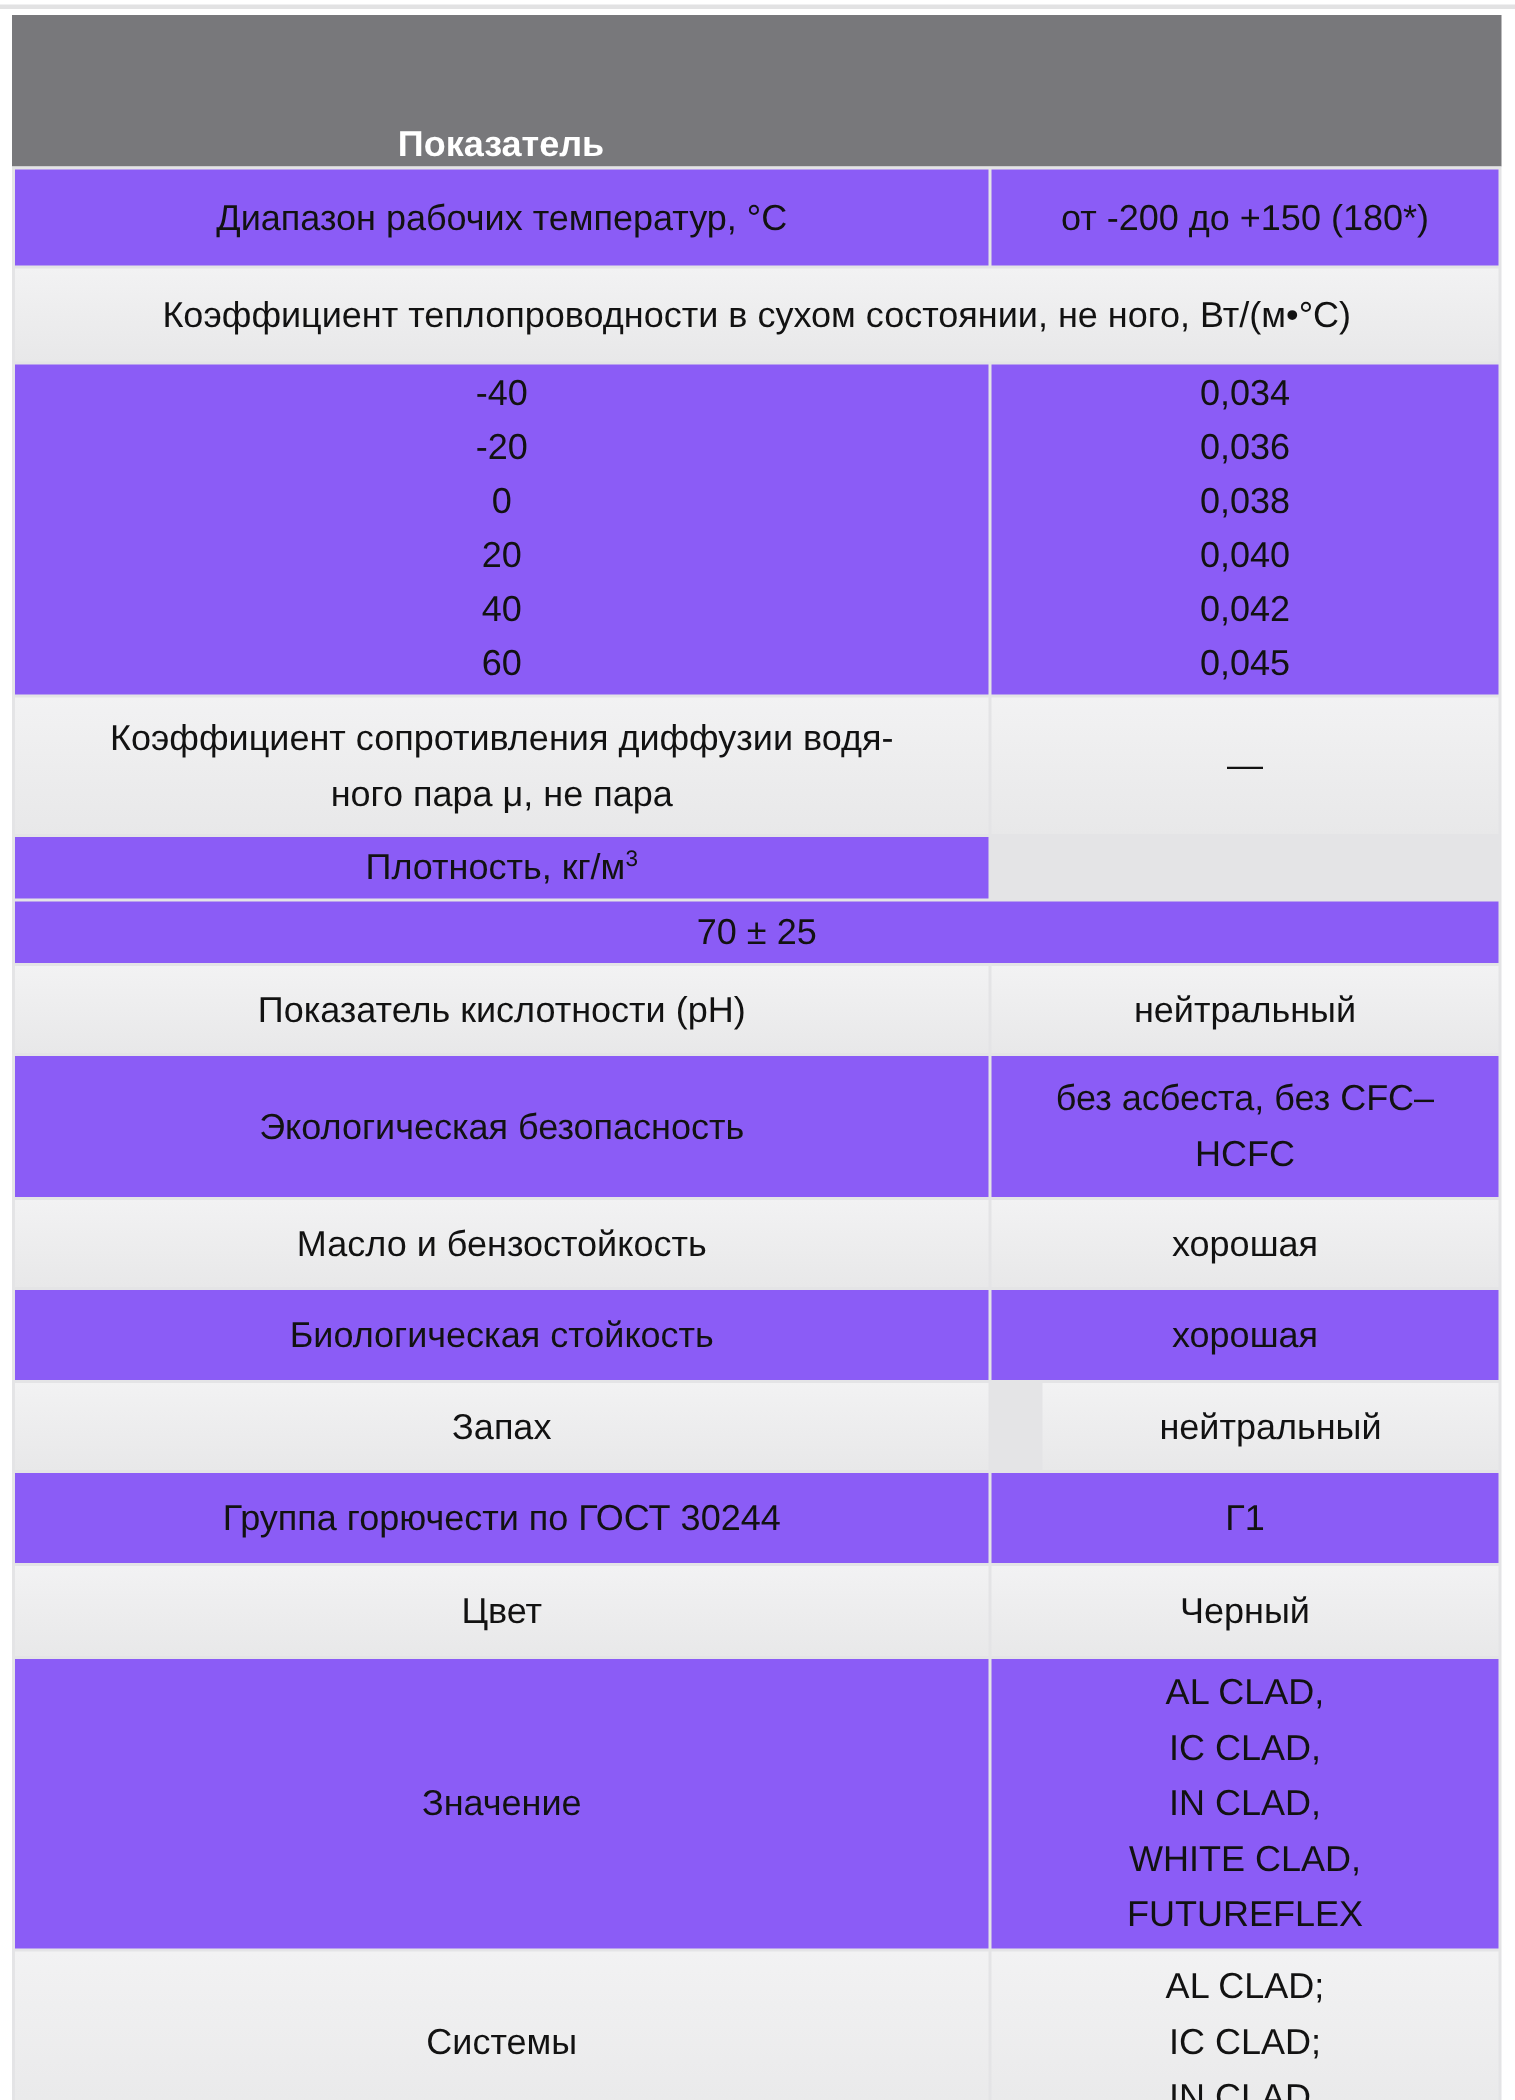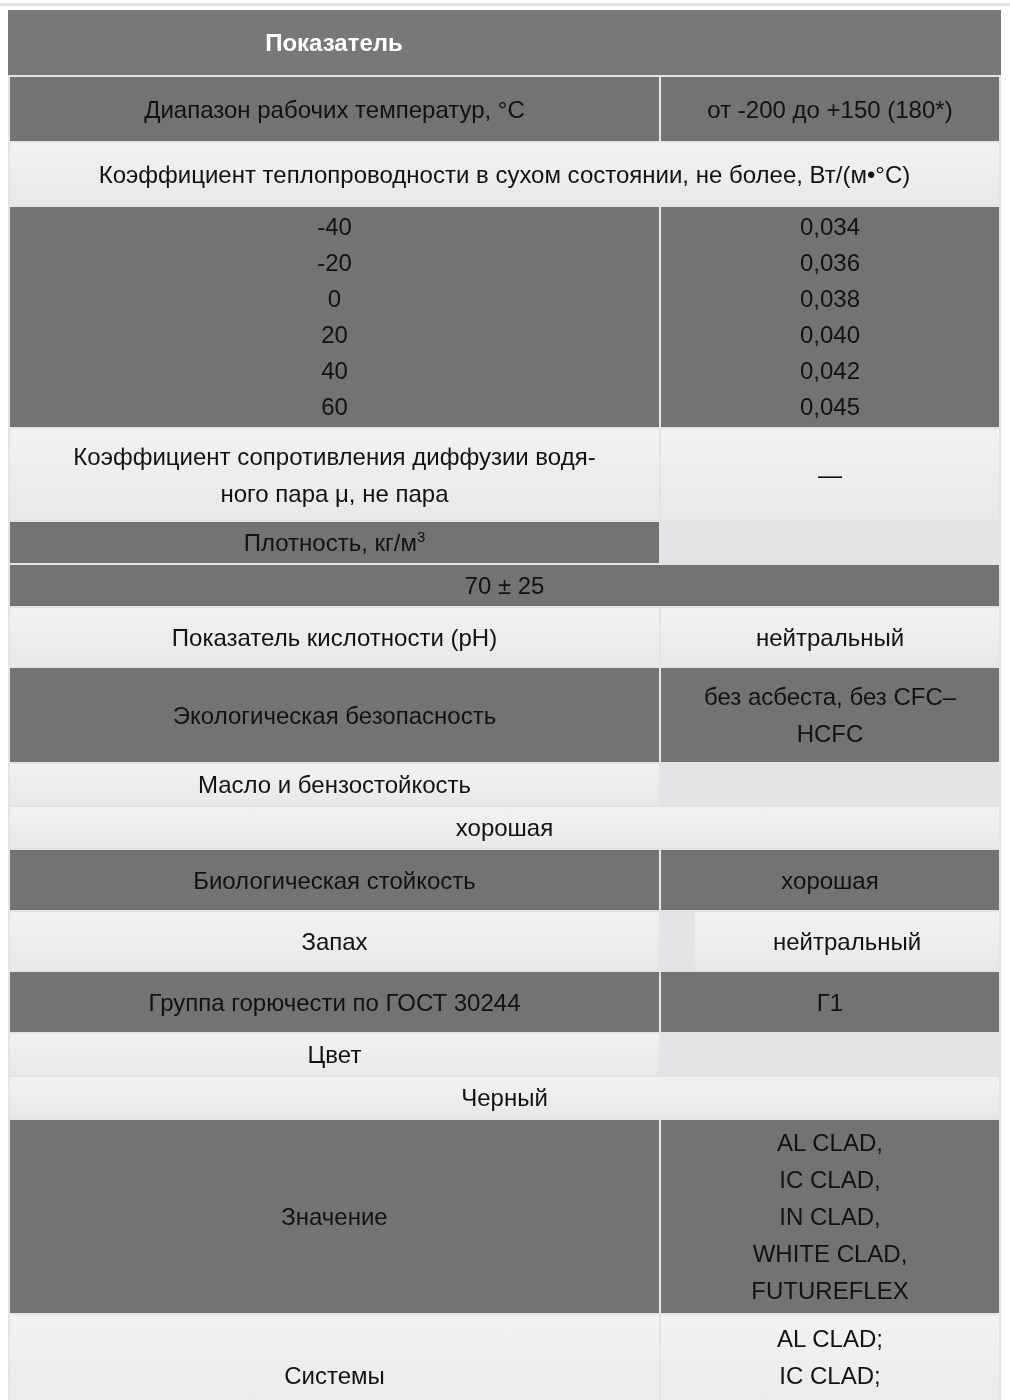--- a/index.html
+++ b/index.html
@@ -13,24 +13,24 @@
   .top-rule {
     margin-top: 3px;
     height: 3px; width: 100%;
     background: var(--rule, #e2e2e3);
   }
   .spec-table {
     margin: 4px 9px 0 8px;
     width: 993px;
   }
   .t-header {
-    height: 65px;
+    height: 101px;
     background: var(--header-bg, #78787b);
     display: flex;
-    align-items: center;
+    align-items: flex-end;
   }
   .h-cell {
     display: flex; align-items: center; justify-content: center;
     color: var(--header-text, #ffffff);
     font-size: 24px; font-weight: bold;
   }
   .h-col1 { width: 652px; }
   .h-col2 { flex: 1; }
   .t-body {
     background: var(--grid, #e4e4e6);
@@ -48,38 +48,38 @@
     text-align: center;
     font-size: 24px;
     line-height: 37px;
     white-space: pre-line;
     padding: 2px 10px;
     box-sizing: border-box;
   }
   .t-cell.col1 { width: 649px; }
   .t-cell.col2 { flex: 1; }
   .t-cell.full  { width: 100%; }
-  .shade-white .t-cell { background: #737373; }
+  .shade-white .t-cell { background: #8b5cf6; }
   .shade-gray .t-cell {
     background: linear-gradient(180deg, var(--row-gray-top, #f2f2f3) 0%, var(--row-gray-bottom, #e8e8e9) 100%);
   }
   
   .t-body .t-row:nth-child(1)  { min-height: 64px; }
   .t-body .t-row:nth-child(2)  { min-height: 62px; }
   .t-body .t-row:nth-child(3)  { min-height: 220px; }
   .t-body .t-row:nth-child(3) .t-cell { line-height: 36px; }
   .t-body .t-row:nth-child(4)  { min-height: 91px; }
   .t-body .t-row:nth-child(5)  { min-height: 63px; flex-direction: column; }
   .t-body .t-row:nth-child(6)  { min-height: 58px; }
   .t-body .t-row:nth-child(7)  { min-height: 94px; }
-  .t-body .t-row:nth-child(8)  { min-height: 58px; flex-direction: column; }
+  .t-body .t-row:nth-child(8)  { min-height: 58px; }
   .t-body .t-row:nth-child(9)  { min-height: 60px; }
   .t-body .t-row:nth-child(10) { min-height: 58px; gap: 36px; }
   .t-body .t-row:nth-child(11) { min-height: 60px; }
-  .t-body .t-row:nth-child(12) { min-height: 60px; flex-direction: column; }
+  .t-body .t-row:nth-child(12) { min-height: 60px; }
   .t-body .t-row:nth-child(13) { min-height: 193px; }
   .t-body .t-row:nth-child(14) { min-height: 121px; }
   sup { font-size: 15px; line-height: 0; vertical-align: 9px; }
   .bottom-strip {
     width: 100%; height: 8px;
     border-top: 2px solid var(--strip-border, #dadadc);
     background: var(--strip-bg, #efefef);
   }
 </style>
 </head>
@@ -90,21 +90,21 @@
 <div class="spec-table">
   <div class="t-header">
     <div class="h-cell h-col1">Показатель</div>
   </div>
   <div class="t-body">
       <div class="t-row shade-white">
         <div class="t-cell col1">Диапазон рабочих температур, °С</div>
         <div class="t-cell col2">от -200 до +150 (180*)</div>
       </div>
       <div class="t-row shade-gray">
-        <div class="t-cell full">Коэффициент теплопроводности в сухом состоянии, не более, Вт/(м•°С)</div>
+        <div class="t-cell full">Коэффициент теплопроводности в сухом состоянии, не ного, Вт/(м•°С)</div>
       </div>
       <div class="t-row shade-white">
         <div class="t-cell col1">-40
 -20
 0
 20
 40
 60</div>
         <div class="t-cell col2">0,034
 0,036

